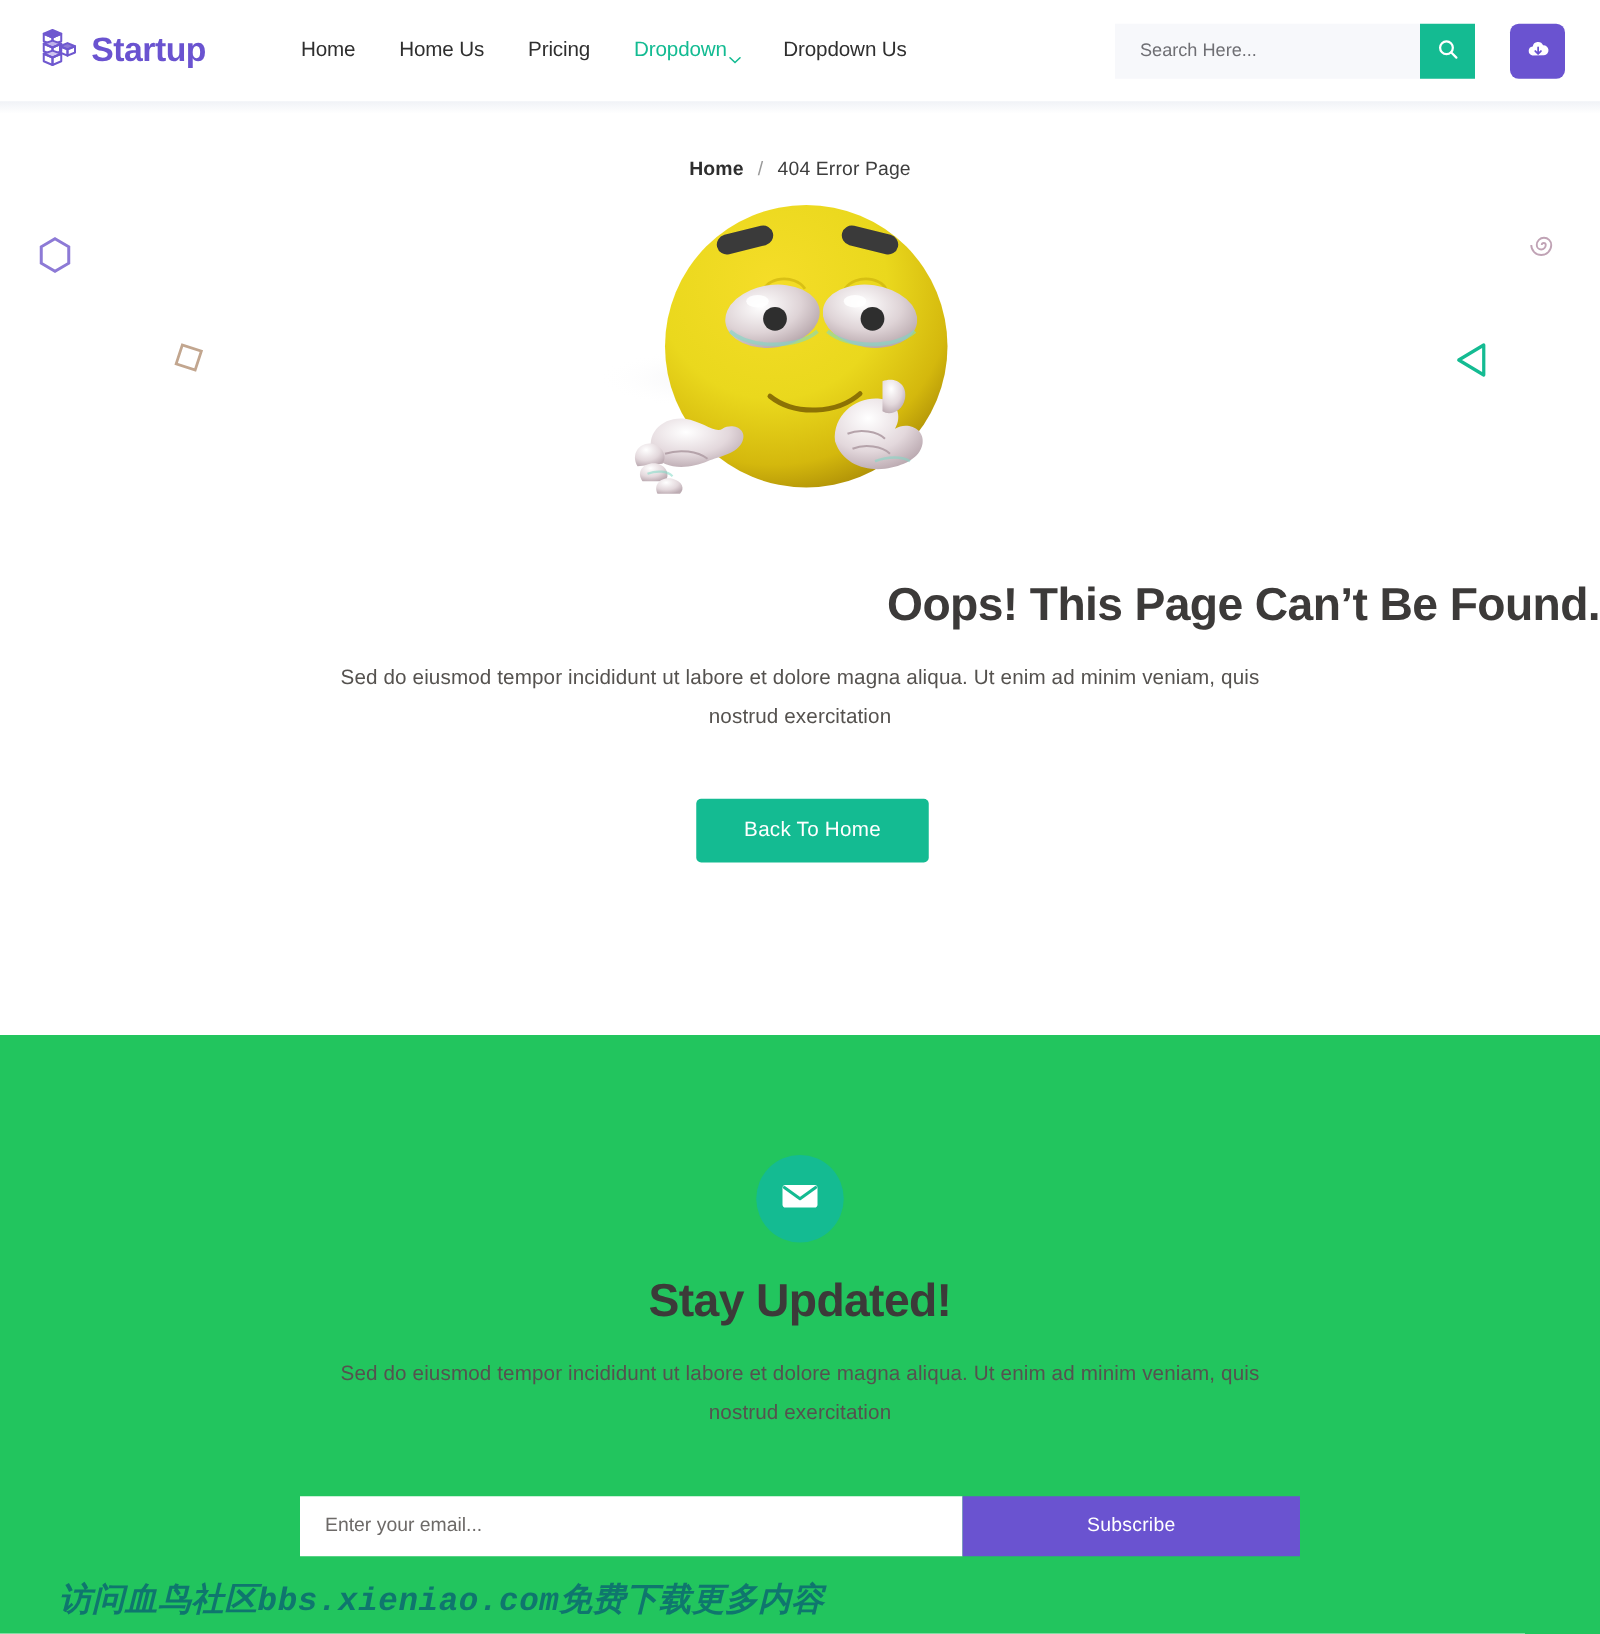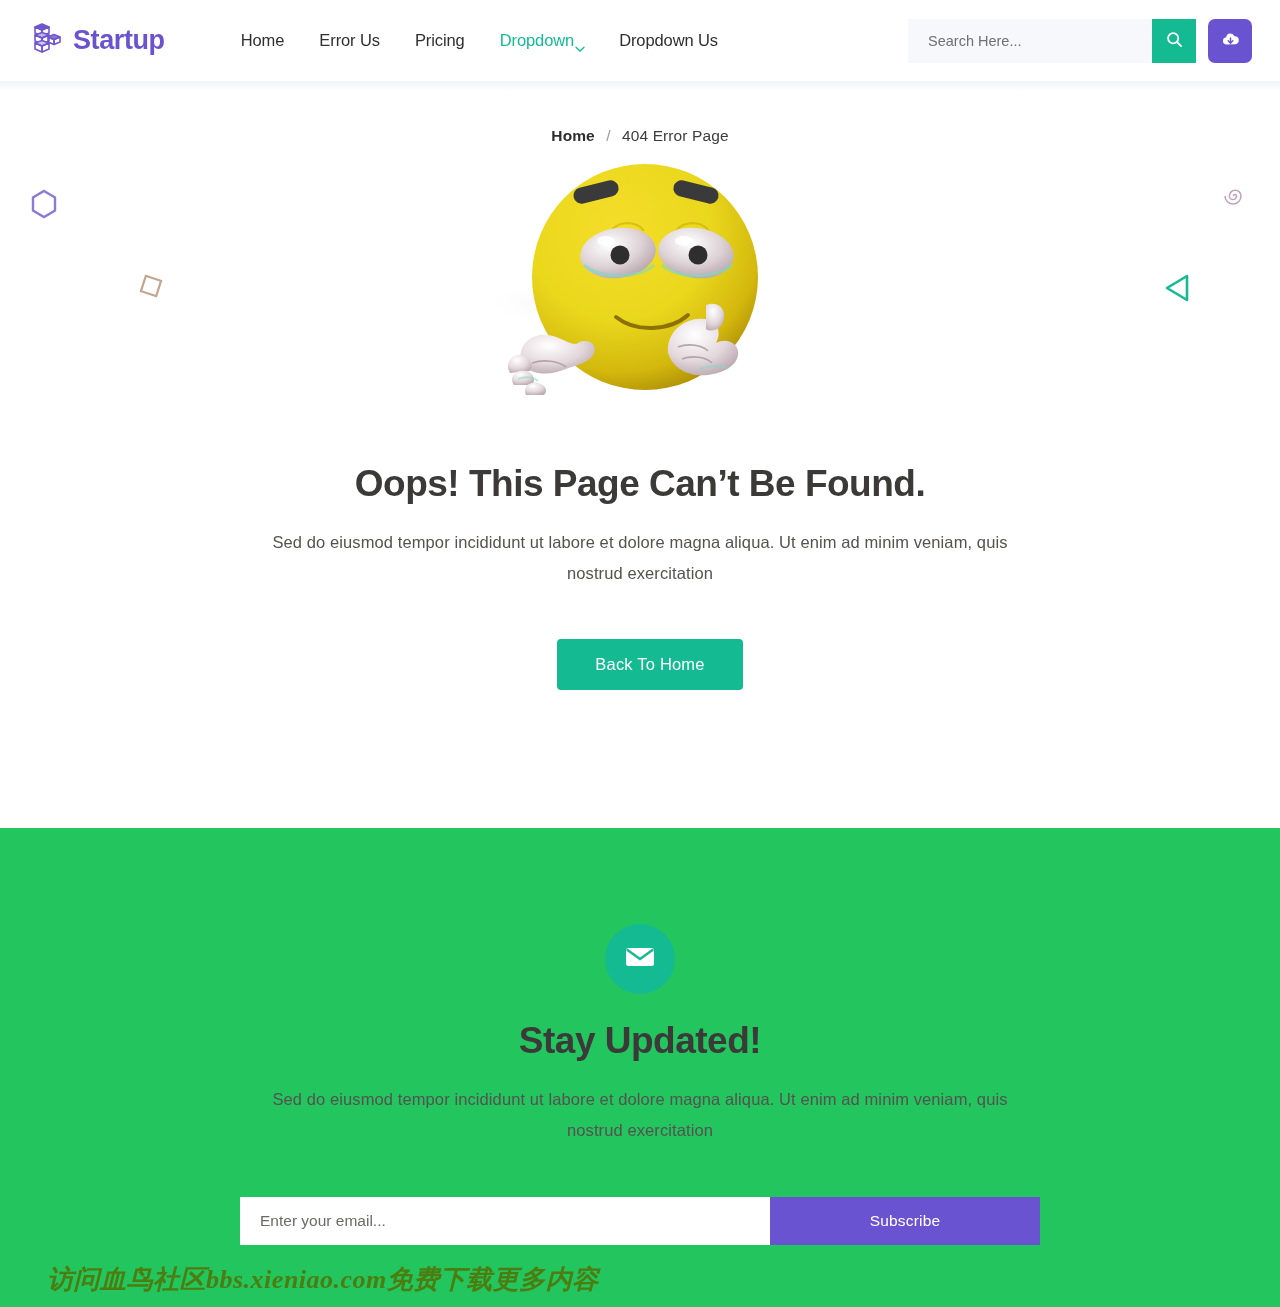--- a/index.html
+++ b/index.html
@@ -72,21 +72,21 @@
   }
   .caret {
     width: 9px; height: 6px;
     display: inline-block;
   }
 
   .header-tools {
     margin-left: auto;
     display: flex;
     align-items: center;
-    gap: 12px;
+    gap: 28px;
   }
   .search-wrap {
     display: flex;
     align-items: stretch;
     height: 44px;
     width: 288px;
   }
   .search-input {
     flex: 1;
     border: none;
@@ -154,21 +154,21 @@
     margin-top: 12px;
     height: 270px;
     display: flex;
     align-items: center;
     justify-content: center;
   }
   .emoji-art { width: 360px; height: 270px; display: block; }
 
   .error-title {
     margin-top: 36px;
-    text-align: center;
+    text-align: right;
     font-size: 37px;
     font-weight: 700;
     color: #3c3a39;
     letter-spacing: -0.5px;
   }
 
   .lead-text {
     margin: 22px auto 0;
     width: 790px;
     text-align: center;
@@ -246,25 +246,25 @@
     font-family: "Liberation Sans", sans-serif;
     font-size: 15.5px;
     cursor: pointer;
     letter-spacing: 0.2px;
   }
 
   .watermark {
     position: absolute;
     left: 47px;
     top: 1262px;
-    font-family: Liberation Serif, serif;
+    font-family: Liberation Mono, monospace;
     font-size: 26px;
     font-weight: 700;
     font-style: italic;
-    color: #4d7c0f;
+    color: #0f766e;
     letter-spacing: 0.5px;
     white-space: nowrap;
     z-index: 60;
   }
 </style>
 </head>
 <body>
 
 <header class="site-header">
 
@@ -285,21 +285,21 @@
           <path d="M18 16 L18 21 L24 23.5 L24 18.5 Z"></path>
           <path d="M30 16 L30 21 L24 23.5 L24 18.5 Z"></path>
         </g>
       </svg>
     </span>
     <span class="brand-name">Startup</span>
   </a>
 
   <nav class="main-nav">
     <a class="nav-link" href="#">Home</a>
-    <a class="nav-link" href="#">Error Us</a>
+    <a class="nav-link" href="#">Home Us</a>
     <a class="nav-link" href="#">Pricing</a>
     <a class="nav-link is-active" href="#">
       <span>Dropdown</span>
       <span class="caret">
         <svg viewBox="0 0 10 7" width="10" height="7" aria-hidden="true">
           <path d="M1 1.2 L5 5 L9 1.2" fill="none" stroke="#13bb92" stroke-width="1.3" stroke-linecap="round"></path>
         </svg>
       </span>
     </a>
     <a class="nav-link" href="#">Dropdown Us</a>

